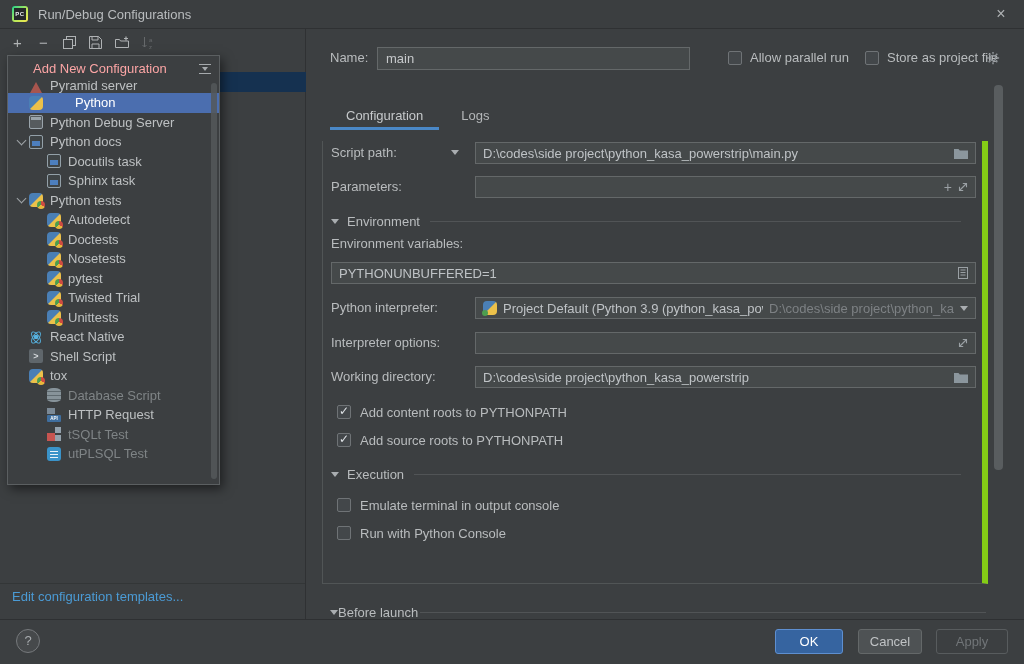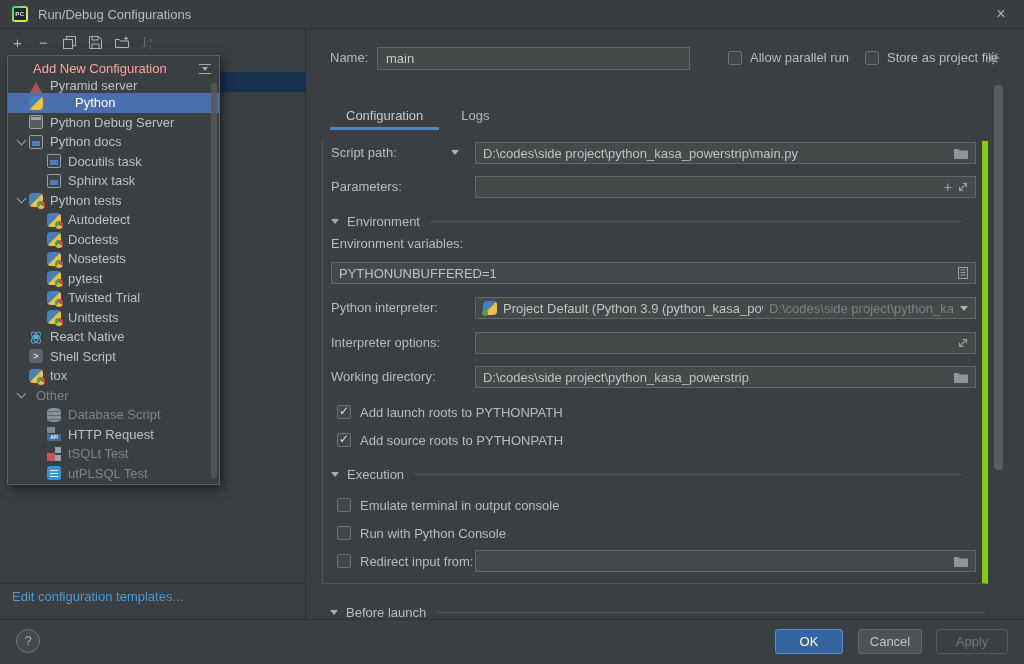--- a/index.html
+++ b/index.html
@@ -109,21 +109,21 @@
   .row-caret{position:absolute;left:128px;top:8px;width:0;height:0;border-left:4px solid transparent;
              border-right:4px solid transparent;border-top:5px solid #a9adb0;}
   .section{position:absolute;left:8px;right:21px;display:flex;align-items:center;gap:8px;height:16px;color:#b9bcbe;}
   .sec-caret{width:0;height:0;border-left:4px solid transparent;border-right:4px solid transparent;
              border-top:5px solid #a9adb0;flex:none;}
   .sec-rule{flex:1;height:1px;background:#515456;margin-left:2px;}
   .cbrow{position:absolute;left:14px;display:flex;align-items:center;gap:9px;height:16px;color:#b9bcbe;}
   .py-mini{width:14px;height:14px;border-radius:4px;background:linear-gradient(135deg,#4a7fb5 49%,#ecc14a 51%);
            position:relative;flex:none;}
   .py-mini::after{content:"";position:absolute;left:-1px;bottom:-1px;width:6px;height:6px;border-radius:50%;background:#4d9e4f;}
-  .before{position:absolute;left:24px;top:576px;width:656px;display:flex;align-items:center;gap:8px;color:#b9bcbe;}
+  .before{position:absolute;left:24px;top:576px;width:656px;display:flex;align-items:center;color:#b9bcbe;}
   .vscroll{position:absolute;left:688px;top:56px;width:9px;height:385px;background:#595d5f;border-radius:4px;}
 
   
   .bottombar{position:absolute;left:0;bottom:0;right:0;height:44px;border-top:1px solid #2e3032;background:#3c3f41;}
   .help{position:absolute;left:16px;top:9px;width:24px;height:24px;border-radius:50%;border:1px solid #76797c;
         background:#46494b;color:#a9adb0;text-align:center;line-height:22px;box-sizing:border-box;cursor:pointer;}
   .btn{position:absolute;top:9px;height:25px;border-radius:3px;text-align:center;line-height:23px;box-sizing:border-box;cursor:pointer;}
   .btn-ok{left:775px;width:68px;background:#3664a0;border:1px solid #5e8fd0;color:#fff;}
   .btn-cancel{left:858px;width:64px;background:#4e5254;border:1px solid #646869;color:#c0c3c5;}
   .btn-apply{left:936px;width:72px;background:transparent;border:1px solid #585c5e;color:#717578;}
@@ -260,26 +260,20 @@
           </div>
           <div class="tree-item lvl1">
             <span class="slot"></span>
             <span class="ticon shell-icon"></span>
             <span class="label">Shell Script</span>
           </div>
           <div class="tree-item lvl1">
             <span class="slot"></span>
             <span class="ticon pytest-icon"></span>
             <span class="label">tox</span>
-          </div>
-          <div class="tree-item lvl1 dimmed">
-            <span class="slot">
-              <span class="chev"></span>
-            </span>
-            <span class="label">Other</span>
           </div>
           <div class="tree-item lvl2 dimmed">
             <span class="slot"></span>
             <span class="ticon db-icon"></span>
             <span class="label">Database Script</span>
           </div>
           <div class="tree-item lvl2">
             <span class="slot"></span>
             <span class="ticon api-icon"></span>
             <span class="label">HTTP Request</span>
@@ -407,21 +401,21 @@
             <span class="ficon">
               <svg width="14" height="11" viewBox="0 0 14 11">
                   <path d="M0 1h4.5l1.3 1.6H14V11H0z" fill="#8b969d"></path>
                 </svg>
             </span>
           </div>
         </div>
 
         <div class="cbrow" style="top:263px">
           <span class="checkbox checked"></span>
-          <span>Add launch roots to PYTHONPATH</span>
+          <span>Add content roots to PYTHONPATH</span>
         </div>
         <div class="cbrow" style="top:291px">
           <span class="checkbox checked"></span>
           <span>Add source roots to PYTHONPATH</span>
         </div>
 
         <div class="section" style="top:325px">
           <span class="sec-caret"></span>
           <span>Execution</span>
           <span class="sec-rule"></span>
@@ -429,34 +423,20 @@
 
         <div class="cbrow" style="top:356px">
           <span class="checkbox"></span>
           <span>Emulate terminal in output console</span>
         </div>
         <div class="cbrow" style="top:384px">
           <span class="checkbox"></span>
           <span>Run with Python Console</span>
         </div>
 
-        <div class="row" style="top:409px">
-          <div class="cbrow" style="top:3px;left:14px">
-            <span class="checkbox"></span>
-            <span>Redirect input from:</span>
-          </div>
-          <div class="field">
-            <span class="val"></span>
-            <span class="ficon">
-              <svg width="14" height="11" viewBox="0 0 14 11">
-                  <path d="M0 1h4.5l1.3 1.6H14V11H0z" fill="#8b969d"></path>
-                </svg>
-            </span>
-          </div>
-        </div>
       </div>
 
       <div class="before">
         <span class="sec-caret"></span>
         <span>Before launch</span>
         <span class="sec-rule"></span>
       </div>
 
       <div class="vscroll"></div>
     </div>

